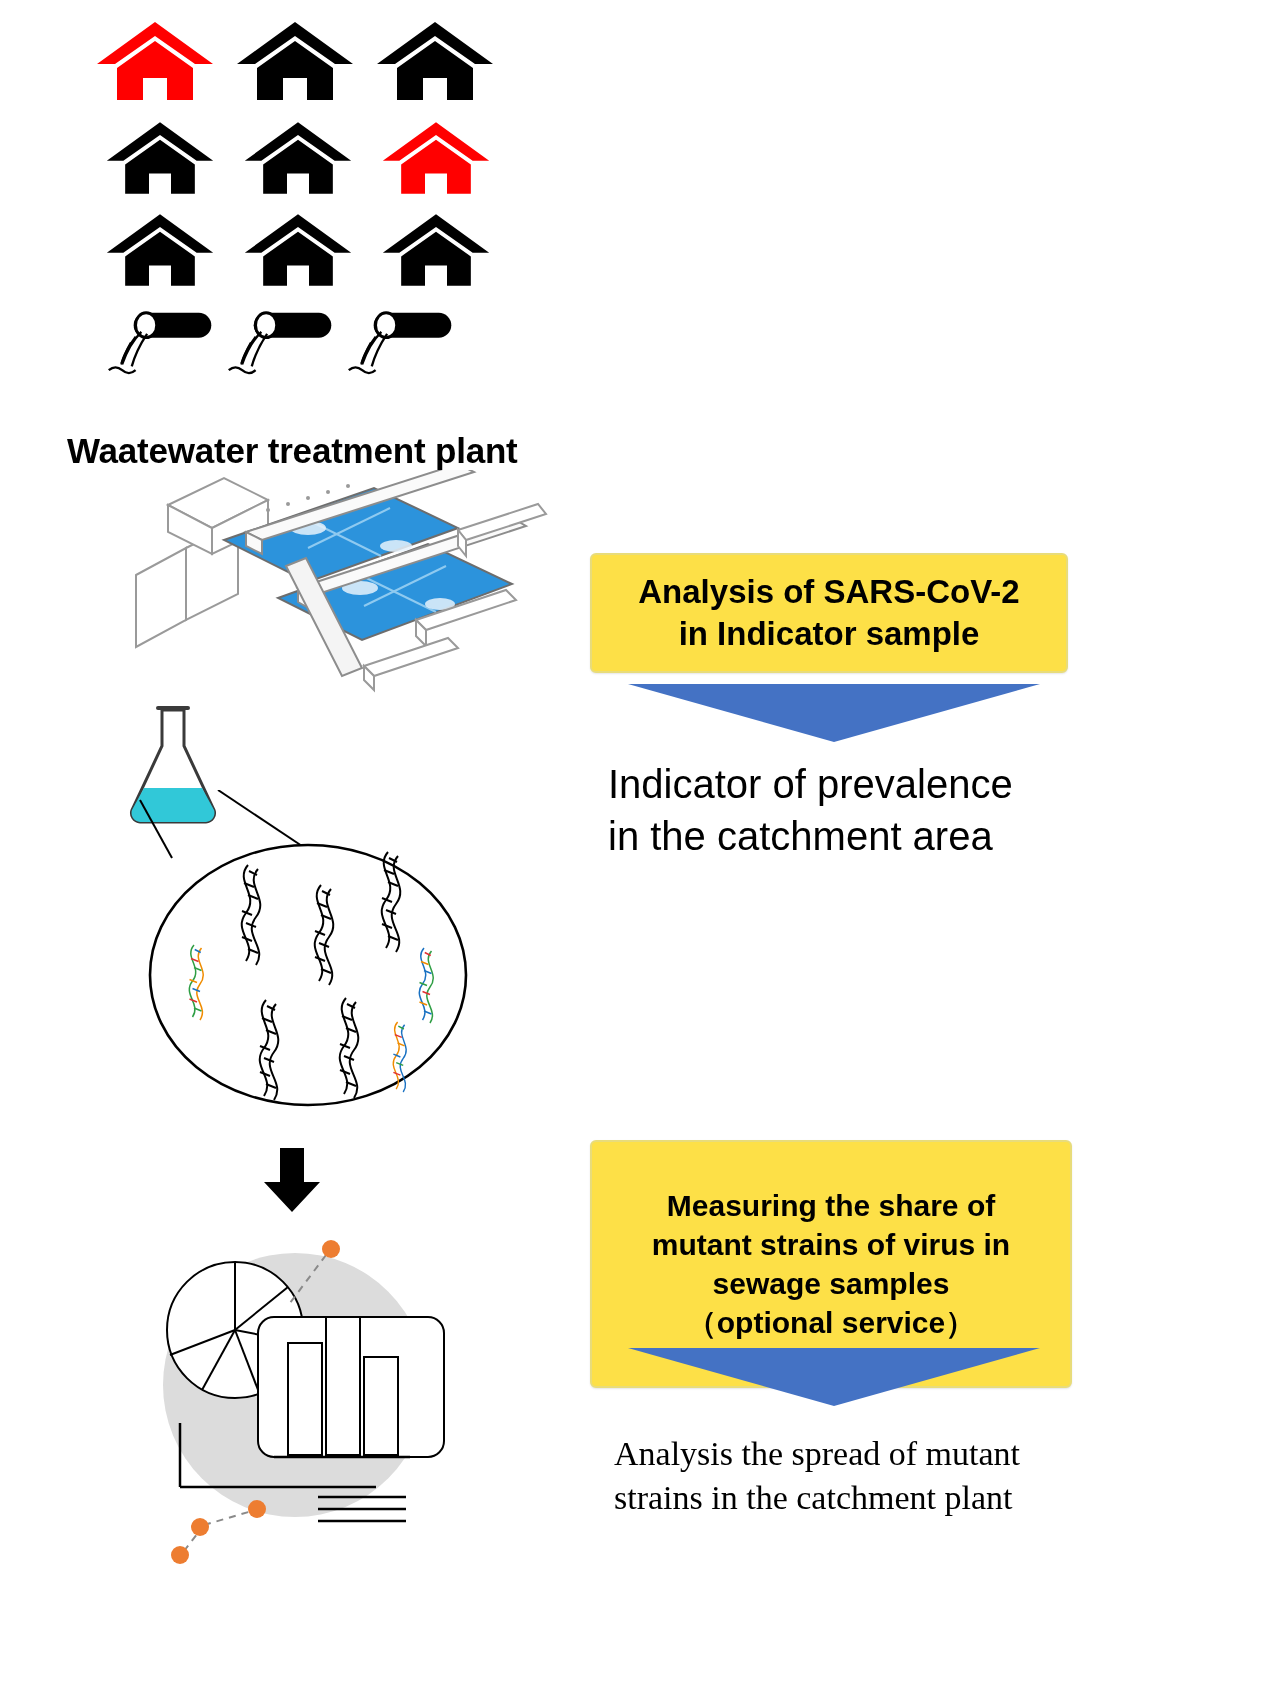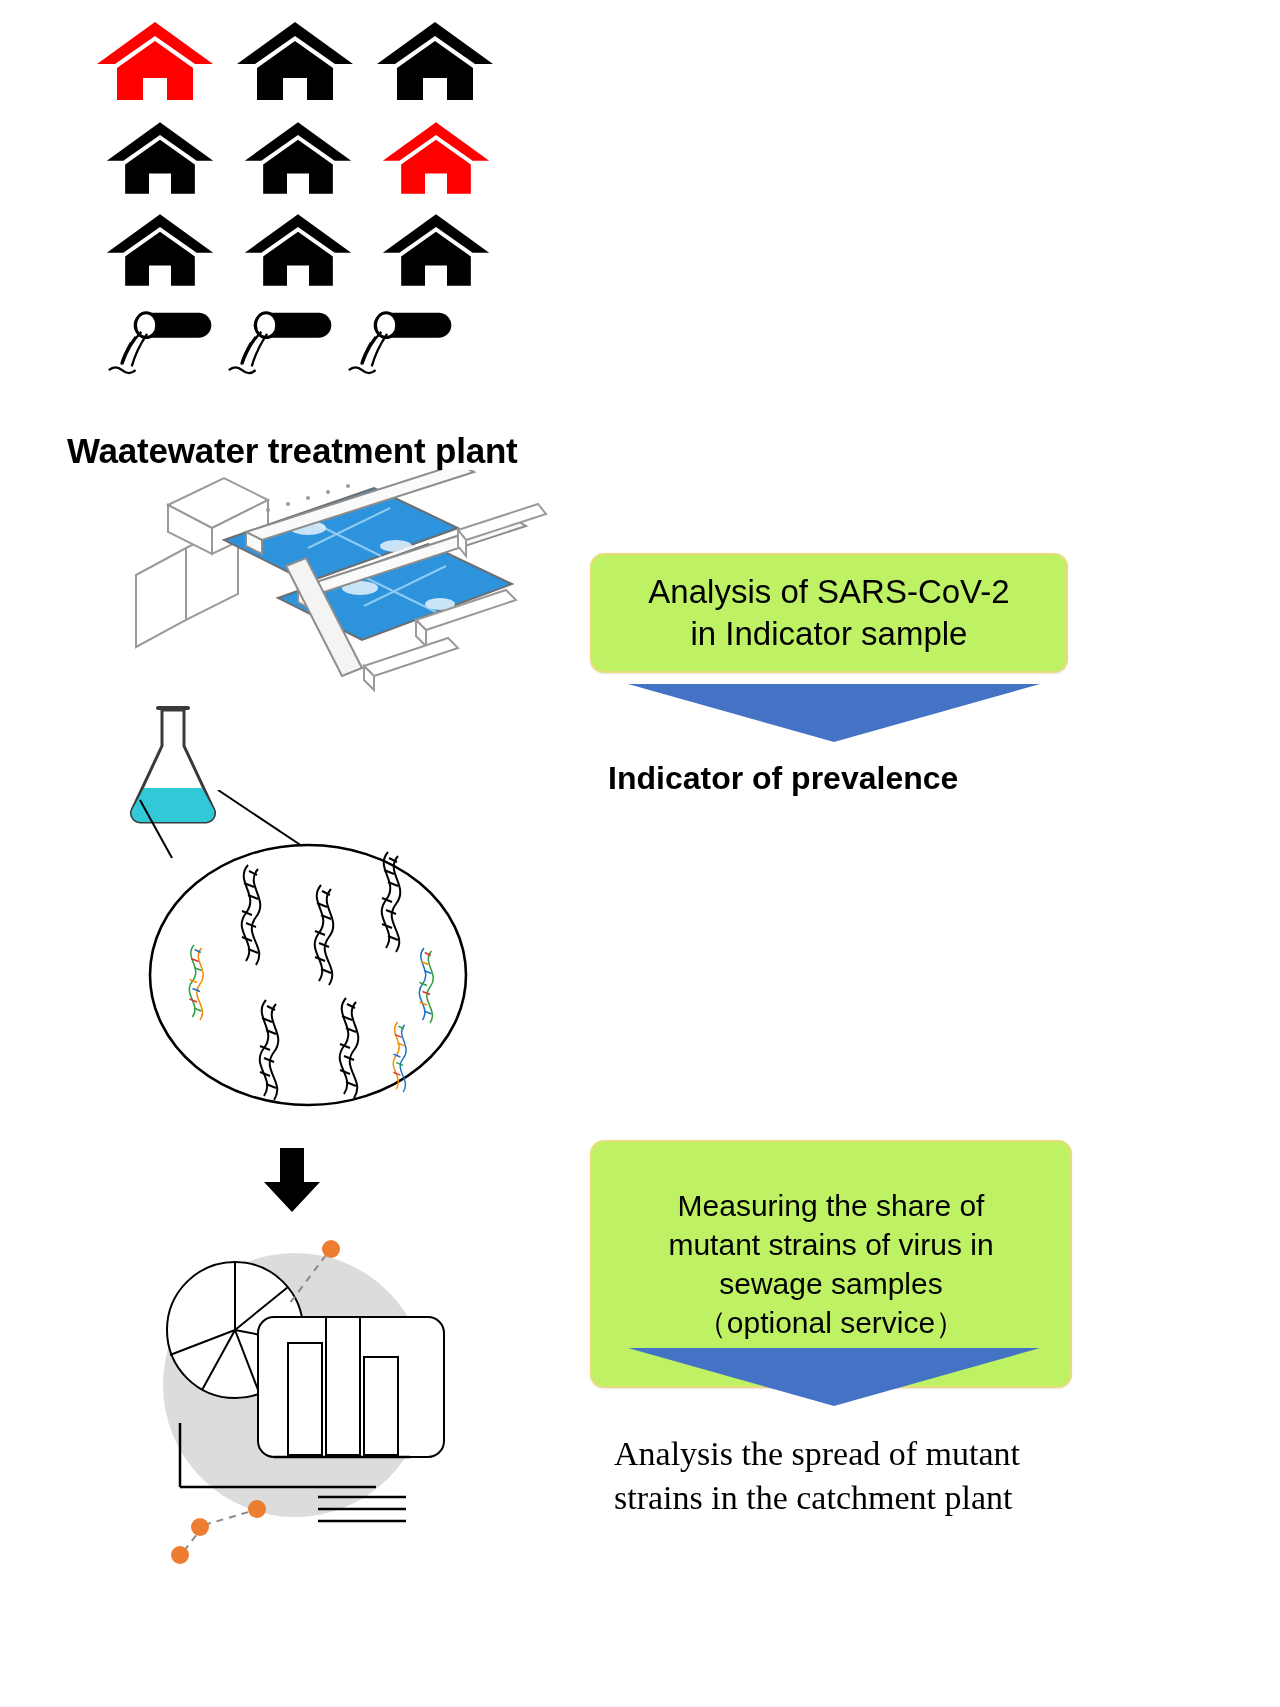--- a/index.html
+++ b/index.html
@@ -102,25 +102,25 @@
     left: 140px;
     top: 1225px;
     width: 330px;
     height: 340px;
   }
 
   
   .callout {
     position: absolute;
     box-sizing: border-box;
-    background: #bef264;
+    background: #fde047;
     border: 2px solid #e8dc7a;
-    border-radius: 14px;
+    border-radius: 6px;
     color: #000000;
-    font-weight: normal;
+    font-weight: bold;
     text-align: center;
     display: flex;
     flex-direction: column;
     justify-content: center;
     align-items: center;
     box-shadow: 0 1px 2px rgba(0,0,0,0.10);
   }
   .callout-1 {
     left: 590px;
     top: 553px;
@@ -145,22 +145,22 @@
 
   
   .blue-arrow {
     position: absolute;
   }
 
   
   .text-block {
     position: absolute;
     color: #000000;
-    font-weight: bold;
-    font-size: 32px;
+    font-weight: normal;
+    font-size: 40px;
     line-height: 1.30;
     white-space: nowrap;
   }
   .text-block-serif {
     position: absolute;
     color: #000000;
     font-family: "Liberation Serif", serif;
     font-size: 34px;
     line-height: 1.28;
     white-space: nowrap;
@@ -489,20 +489,21 @@
   </div>
 
   <div class="blue-arrow" style="left:628px; top:684px;">
     <svg viewBox="0 0 412 60" width="412" height="60" aria-hidden="true">
       <polygon points="0,0 412,0 206,58" fill="#4472C4"></polygon>
     </svg>
   </div>
 
   <div class="text-block" style="left:608px; top:758px;">
     <div>Indicator of prevalence</div>
+    <div>in the catchment area</div>
   </div>
 
   <div class="callout callout-2">
     <div>Measuring the share of</div>
     <div>mutant strains of virus in</div>
     <div>sewage samples</div>
     <div>（optional service）</div>
   </div>
 
   <div class="blue-arrow" style="left:628px; top:1348px;">

